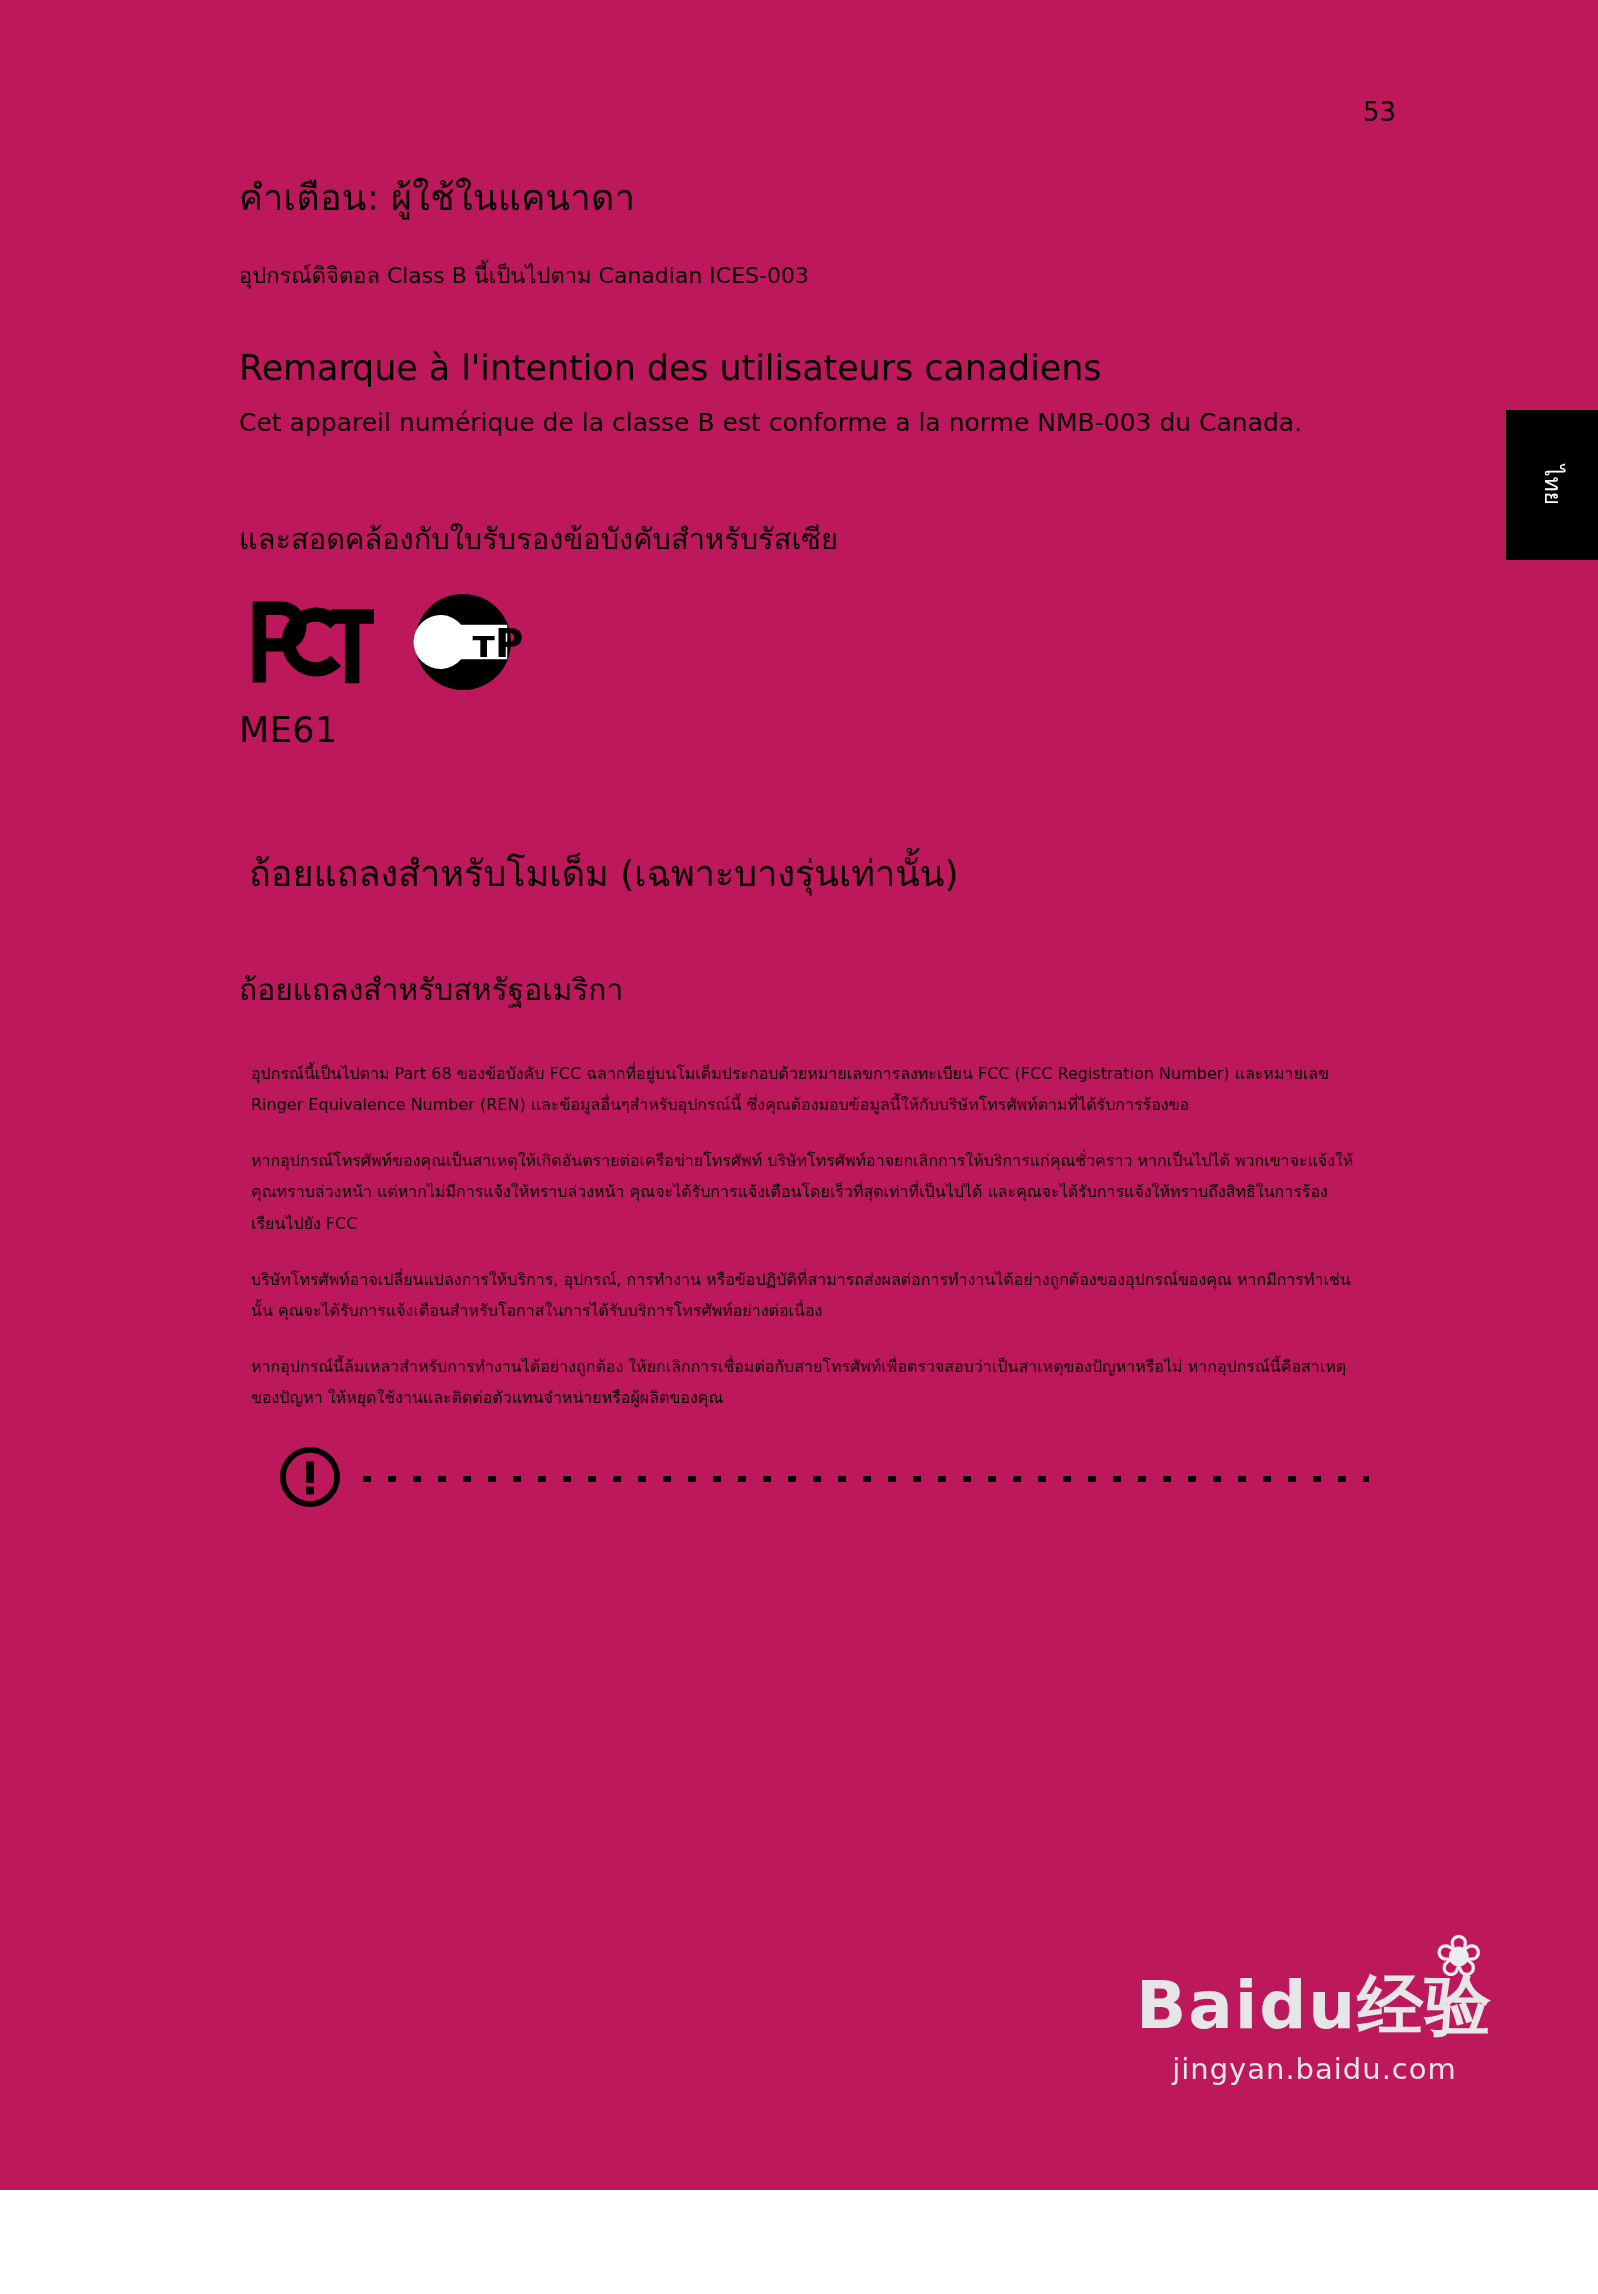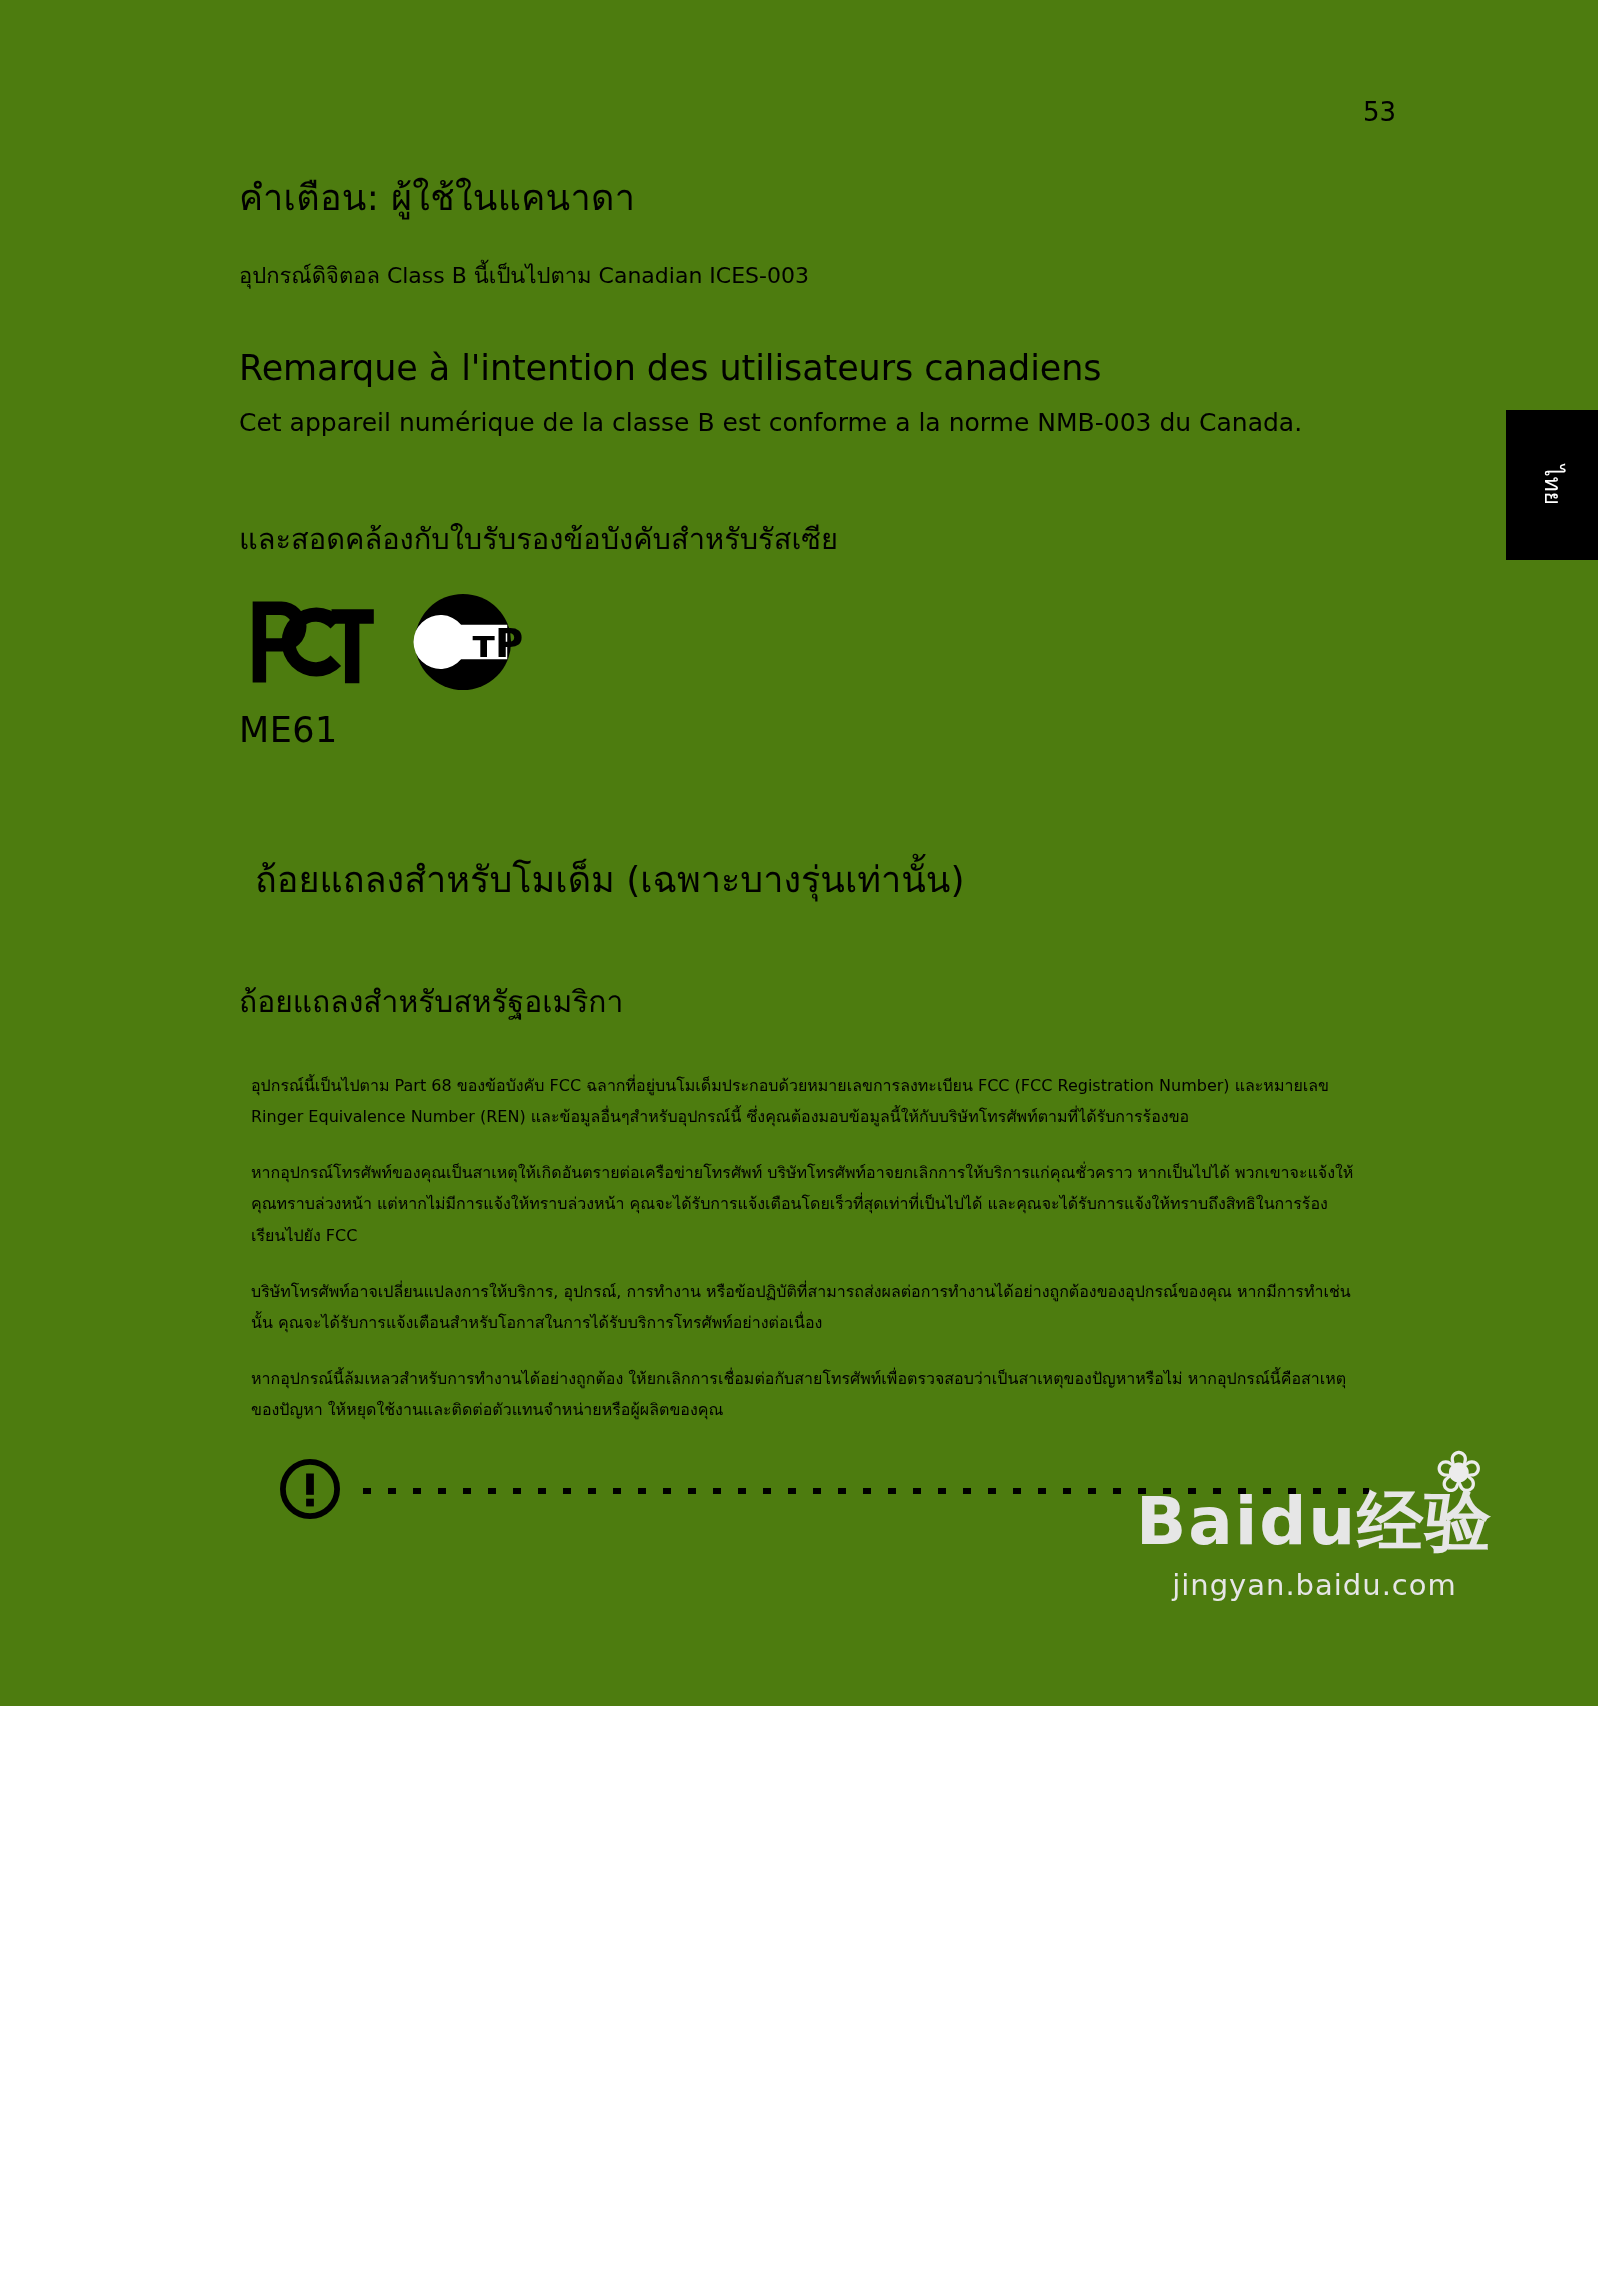--- a/index.html
+++ b/index.html
@@ -7,22 +7,22 @@
     padding: 0;
     background: #ffffff;
   }
   body {
     font-family: "DejaVu Sans", "Liberation Sans", sans-serif;
     color: #000000;
   }
   .page {
     position: relative;
     width: 1599px;
-    height: 1706px;
-    background: #4d7c0f;
+    height: 2190px;
+    background: #be185d;
     overflow: hidden;
   }
   .page-number {
     position: absolute;
     top: 97px;
     right: 203px;
     font-size: 26px;
     color: #000;
     font-family: "DejaVu Sans", "Liberation Sans", sans-serif;
   }
@@ -97,21 +97,21 @@
   }
   .me-code {
     font-size: 35px;
     font-weight: normal;
     margin-top: 17.4px;
     letter-spacing: 0.5px;
   }
   h2.th-big {
     font-size: 36px;
     font-weight: normal;
-    margin: 16px;
+    margin: 10px;
     line-height: 1.4;
   }
   h3.th-mid {
     font-size: 30px;
     font-weight: normal;
     margin: 0;
     line-height: 1.4;
   }
   p.para {
     font-size: 16px;

